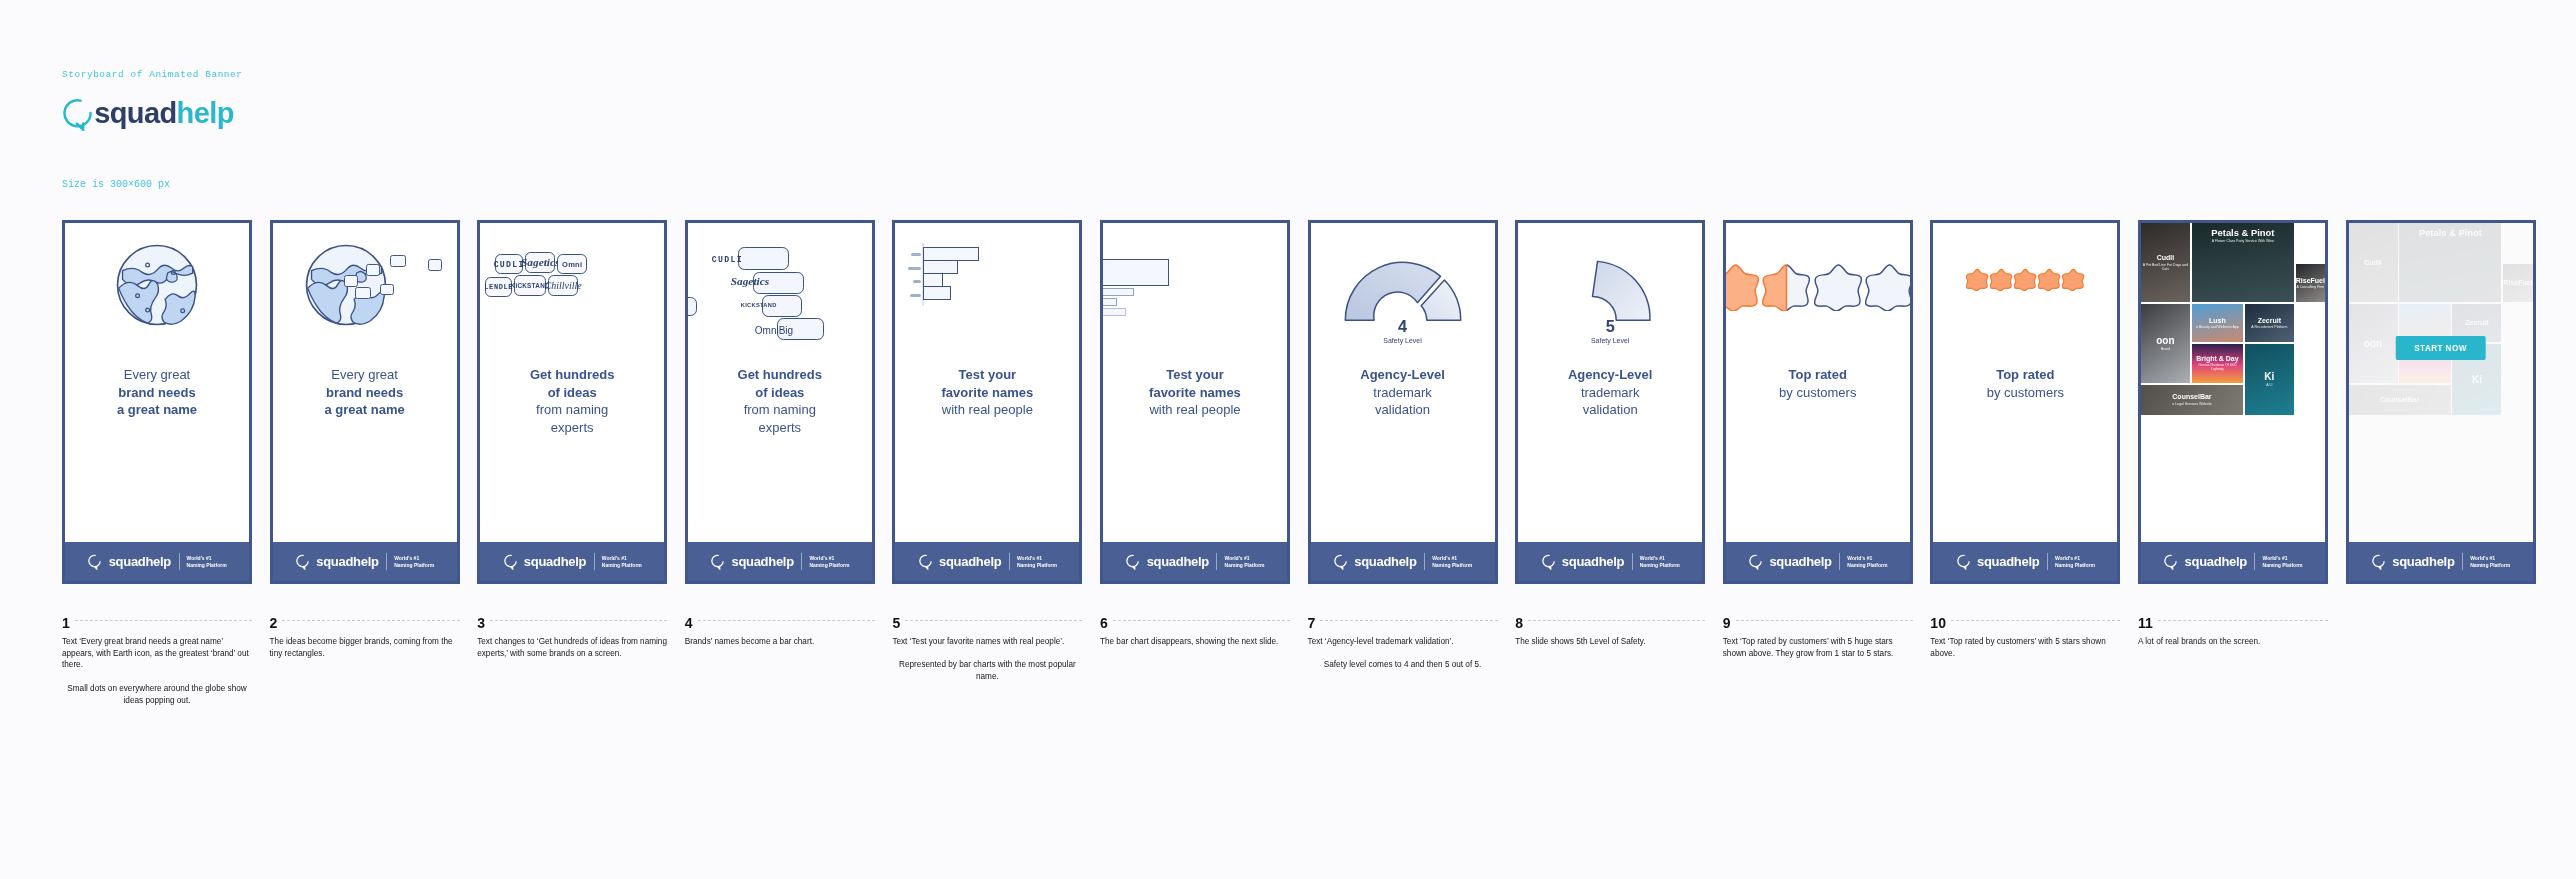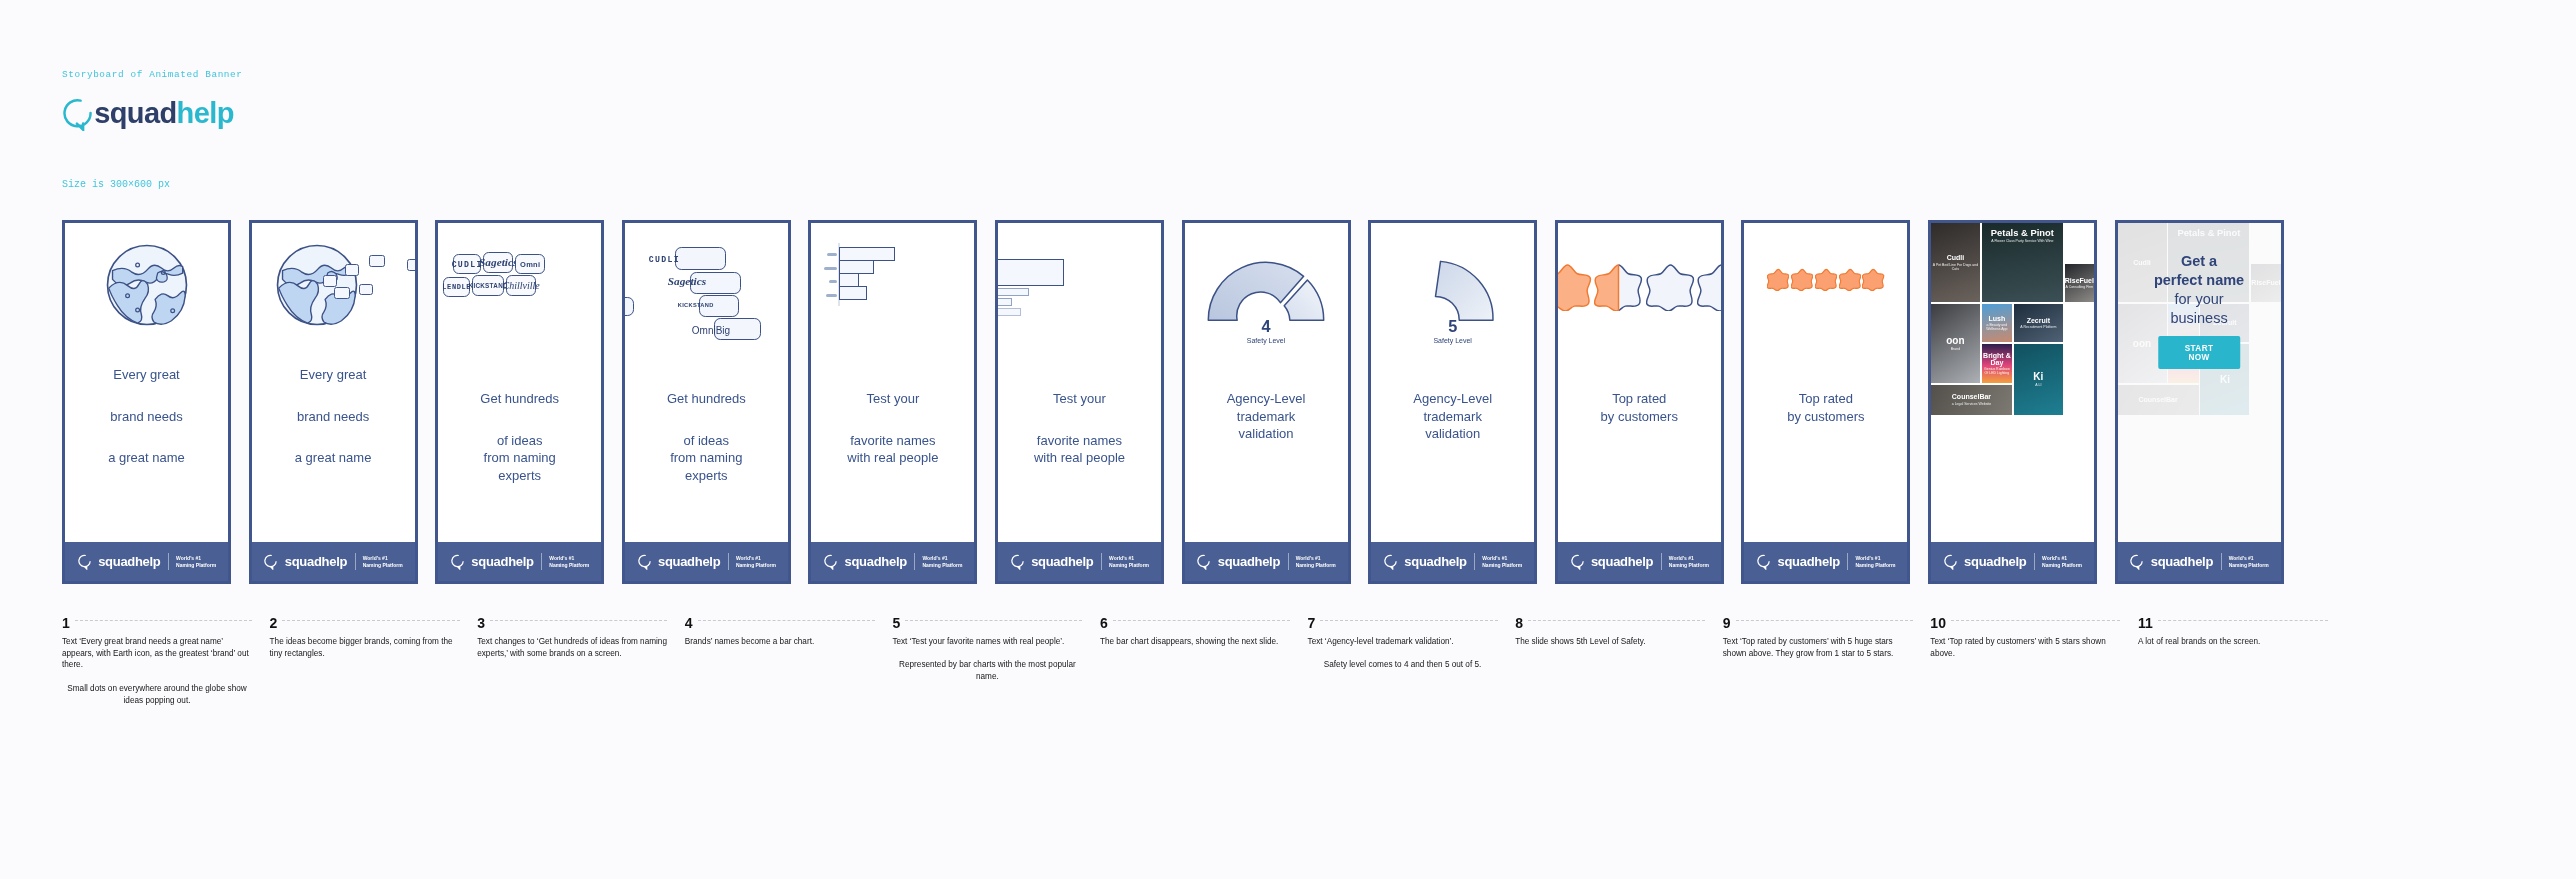--- a/index.html
+++ b/index.html
@@ -21,35 +21,35 @@
   .logo-text{font-size:29px;font-weight:bold;letter-spacing:-0.6px;line-height:1;}
   .lt-a{color:#2e3f69;}
   .lt-b{color:#2ab8cf;}
   .hdr-meta{margin-top:16.3px;
     font-family:"Liberation Mono","DejaVu Sans Mono",monospace;
     font-size:10px;color:#3ec6dd;line-height:1.5;white-space:pre;}
 
   
   .strip{position:absolute;left:62px;top:220px;display:flex;gap:17.6px;}
   .frame{
-    width:169px;height:364px;
+    width:190px;height:364px;
     border:3.1px solid #41568c;
     background:#ffffff;
     box-sizing:border-box;
     display:flex;flex-direction:column;
     position:relative;overflow:hidden;
   }
   .frame-body{flex:1;position:relative;overflow:hidden;}
   .frame-art{position:absolute;left:0;right:0;top:6.3px;height:132px;overflow:hidden;}
   .frame-head{
     position:absolute;left:0;right:0;top:143px;
     text-align:center;color:#39538c;
     font-size:13px;line-height:1.35;padding:0 8.8px;box-sizing:border-box;
   }
-  .frame-head .b{font-weight:normal;display:block;margin-top:24px;}
+  .frame-head .b{font-weight:bold;display:block;}
   .frame-head .r{font-weight:normal;display:block;}
   
   .frame-foot{
     height:39px;background:#4a5f93;flex:none;
     display:flex;align-items:center;justify-content:center;gap:7.5px;
   }
   .foot-mark{width:16.3px;height:16.3px;position:relative;flex:none;margin-right:-2.5px;}
   .foot-logo{font-size:13px;font-weight:bold;color:#ffffff;letter-spacing:-0.3px;line-height:1;}
   .foot-div{width:0.6px;height:16.3px;background:rgba(255,255,255,.45);}
   .foot-tag{font-size:5px;color:#ffffff;line-height:1.35;font-weight:bold;white-space:pre;}
@@ -585,26 +585,20 @@
         </div>
         <div class="ctile" style="grid-row:4/5;background:linear-gradient(180deg,#2b1f4e,#e0457b 55%,#f2a03d);"></div>
         <div class="ctile" style="grid-row:4/6;background:linear-gradient(160deg,#11505f,#1e7f92);">
           <b style="font-size:10px;">Ki</b>
         </div>
         <div class="ctile" style="grid-row:5/6;grid-column:1/3;background:linear-gradient(120deg,#53504b,#7d7a73);">
           <b>CounselBar</b>
         </div>
       </div>
       <div class="cta-overlay"></div>
-      <div class="cta-head">
-        <span class="b">Get a</span>
-        <span class="b">perfect name</span>
-        <span style="display:block;">for your</span>
-        <span style="display:block;">business</span>
-      </div>
       <button class="cta-btn">START NOW</button>
     </div>
     <div class="frame-foot">
       <span class="foot-mark">
         <svg width="16.3" height="16.3" viewBox="0 0 26 26">
             <path d="M21 13 A9 9 0 1 1 14 4 M15.5 21 L15.5 25.5 L11 21" fill="none" stroke="#fff" stroke-width="2"></path>
           </svg>
       </span>
       <span class="foot-logo"><span>squad</span><span>help</span></span>
       <span class="foot-div"></span>

